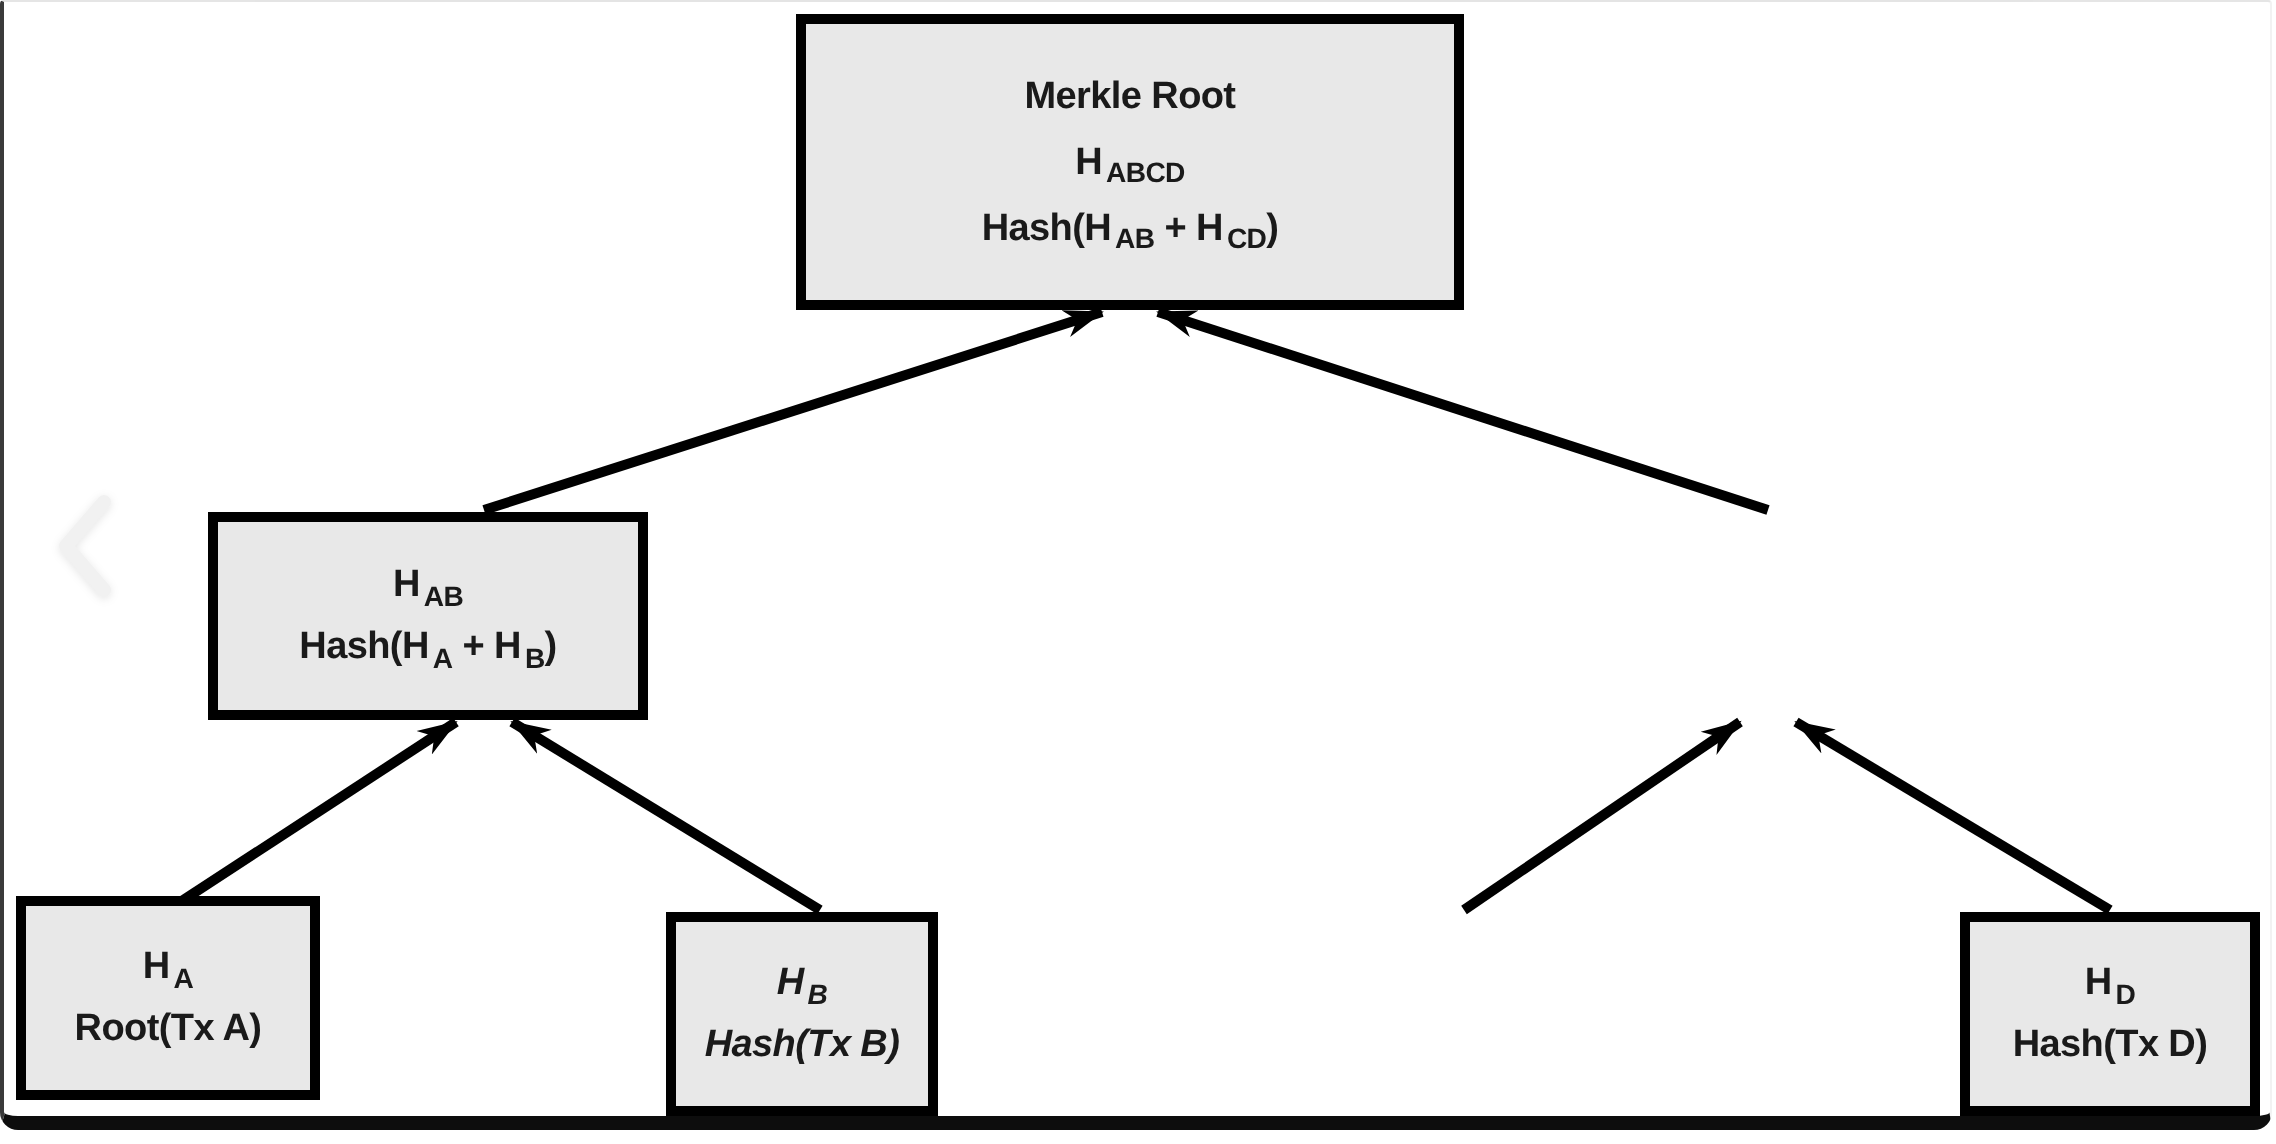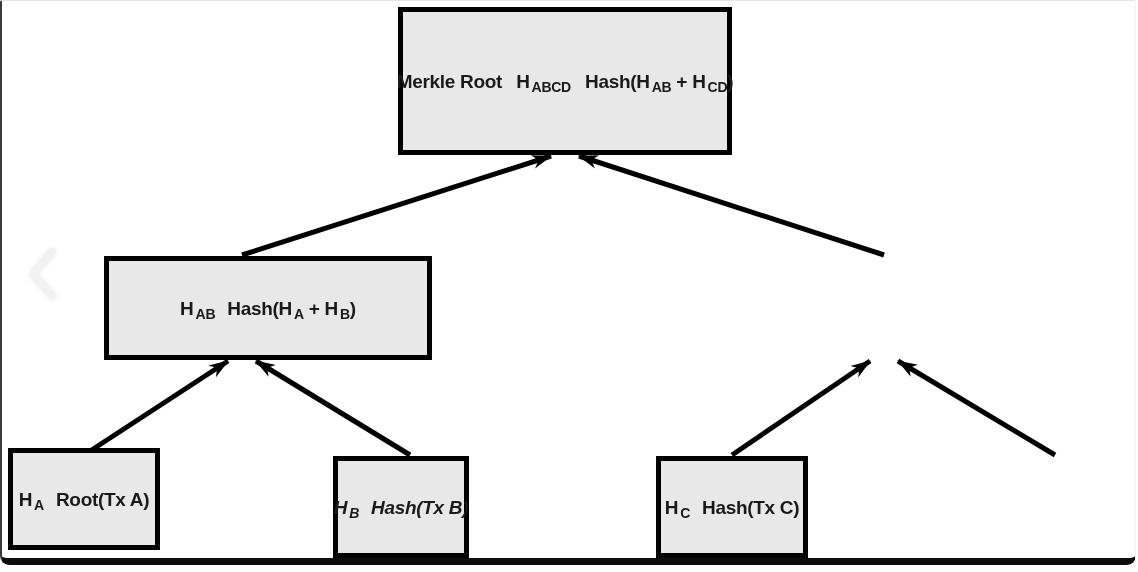--- a/index.html
+++ b/index.html
@@ -41,40 +41,40 @@
     position: absolute; left: 0; top: 0;
     width: 1138px; height: 572px;
     pointer-events: none;
   }
   .node {
     position: absolute;
     box-sizing: border-box;
     border: 5px solid #000000;
     background: #e8e8e8;
     display: flex;
-    flex-direction: row;
+    flex-direction: column;
     align-items: center;
     justify-content: center;
     gap: 12px;
     color: #1a1a1a;
     font-size: 19px;
     font-weight: bold;
     letter-spacing: -0.3px;
     line-height: 1;
     text-align: center;
   }
   .node .node-line { white-space: nowrap; }
   .node .sub {
     font-size: 0.74em;
     position: relative;
     top: 0.34em;
     padding-left: 2px;
   }
   .node-root { left: 398px; top: 7px;   width: 334px; height: 148px; gap: 14px; }
-  .node-hab  { left: 104px; top: 256px; width: 328px; height: 104px; }
+  .node-hab  { left: 104px; top: 256px; width: 220px; height: 104px; }
   .node-hcd  { left: 745px; top: 256px; width: 278px; height: 104px; }
   .node-ha   { left: 8px;   top: 448px; width: 152px; height: 102px; }
   .node-hb   { left: 333px; top: 456px; width: 136px; height: 102px; font-style: italic; }
   .node-hc   { left: 656px; top: 456px; width: 152px; height: 102px; }
   .node-hd   { left: 980px; top: 456px; width: 150px; height: 102px; }
 </style>
 </head>
 <body>
 
 <div class="reader-frame"></div>
@@ -118,19 +118,19 @@
   <div class="node node-ha">
       <div class="node-line"><span>H</span><span class="sub">A</span></div>
       <div class="node-line"><span>Root(Tx A)</span></div>
     </div>
 
   <div class="node node-hb">
       <div class="node-line"><span>H</span><span class="sub">B</span></div>
       <div class="node-line"><span>Hash(Tx B)</span></div>
     </div>
 
-  <div class="node node-hc">
-      <div class="node-line"><span>H</span><span class="sub">C</span></div>
-      <div class="node-line"><span>Hash(Tx C)</span></div>
+
+  <div class="node node-hd">
+      <div class="node-line"><span>H</span><span class="sub">D</span></div>
+      <div class="node-line"><span>Hash(Tx D)</span></div>
     </div>
-
 
 </div>
 
 </body></html>

